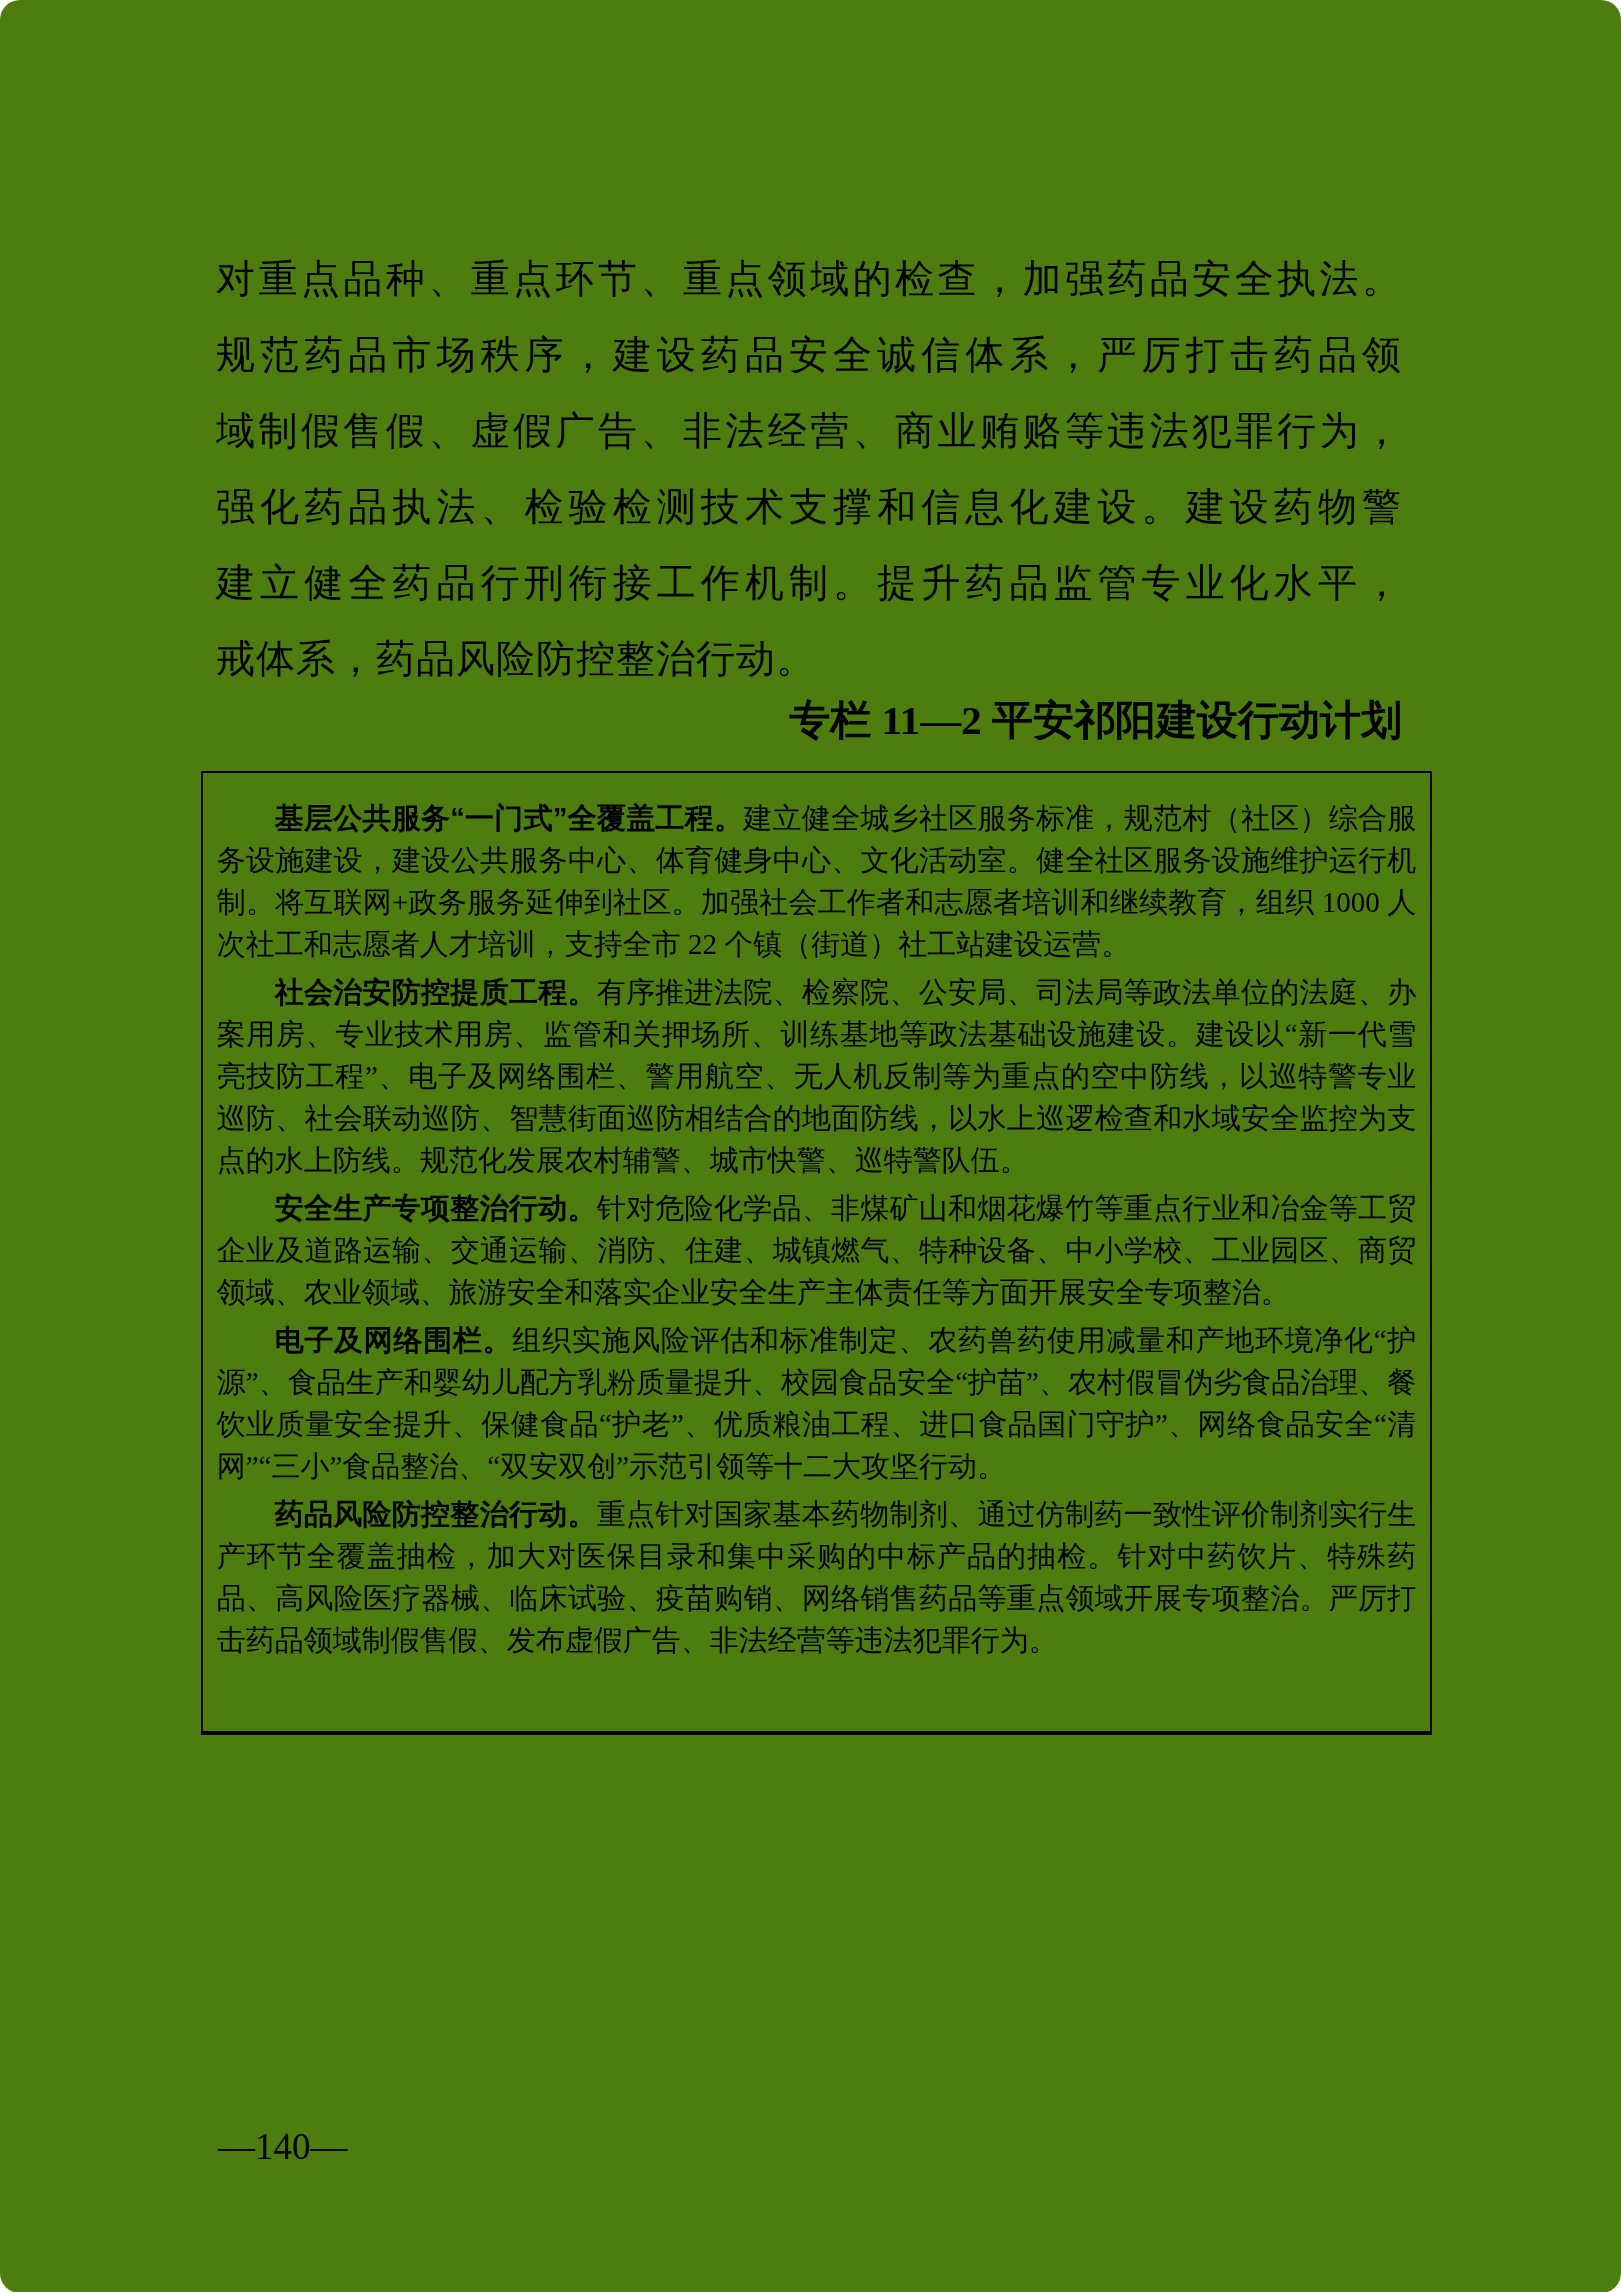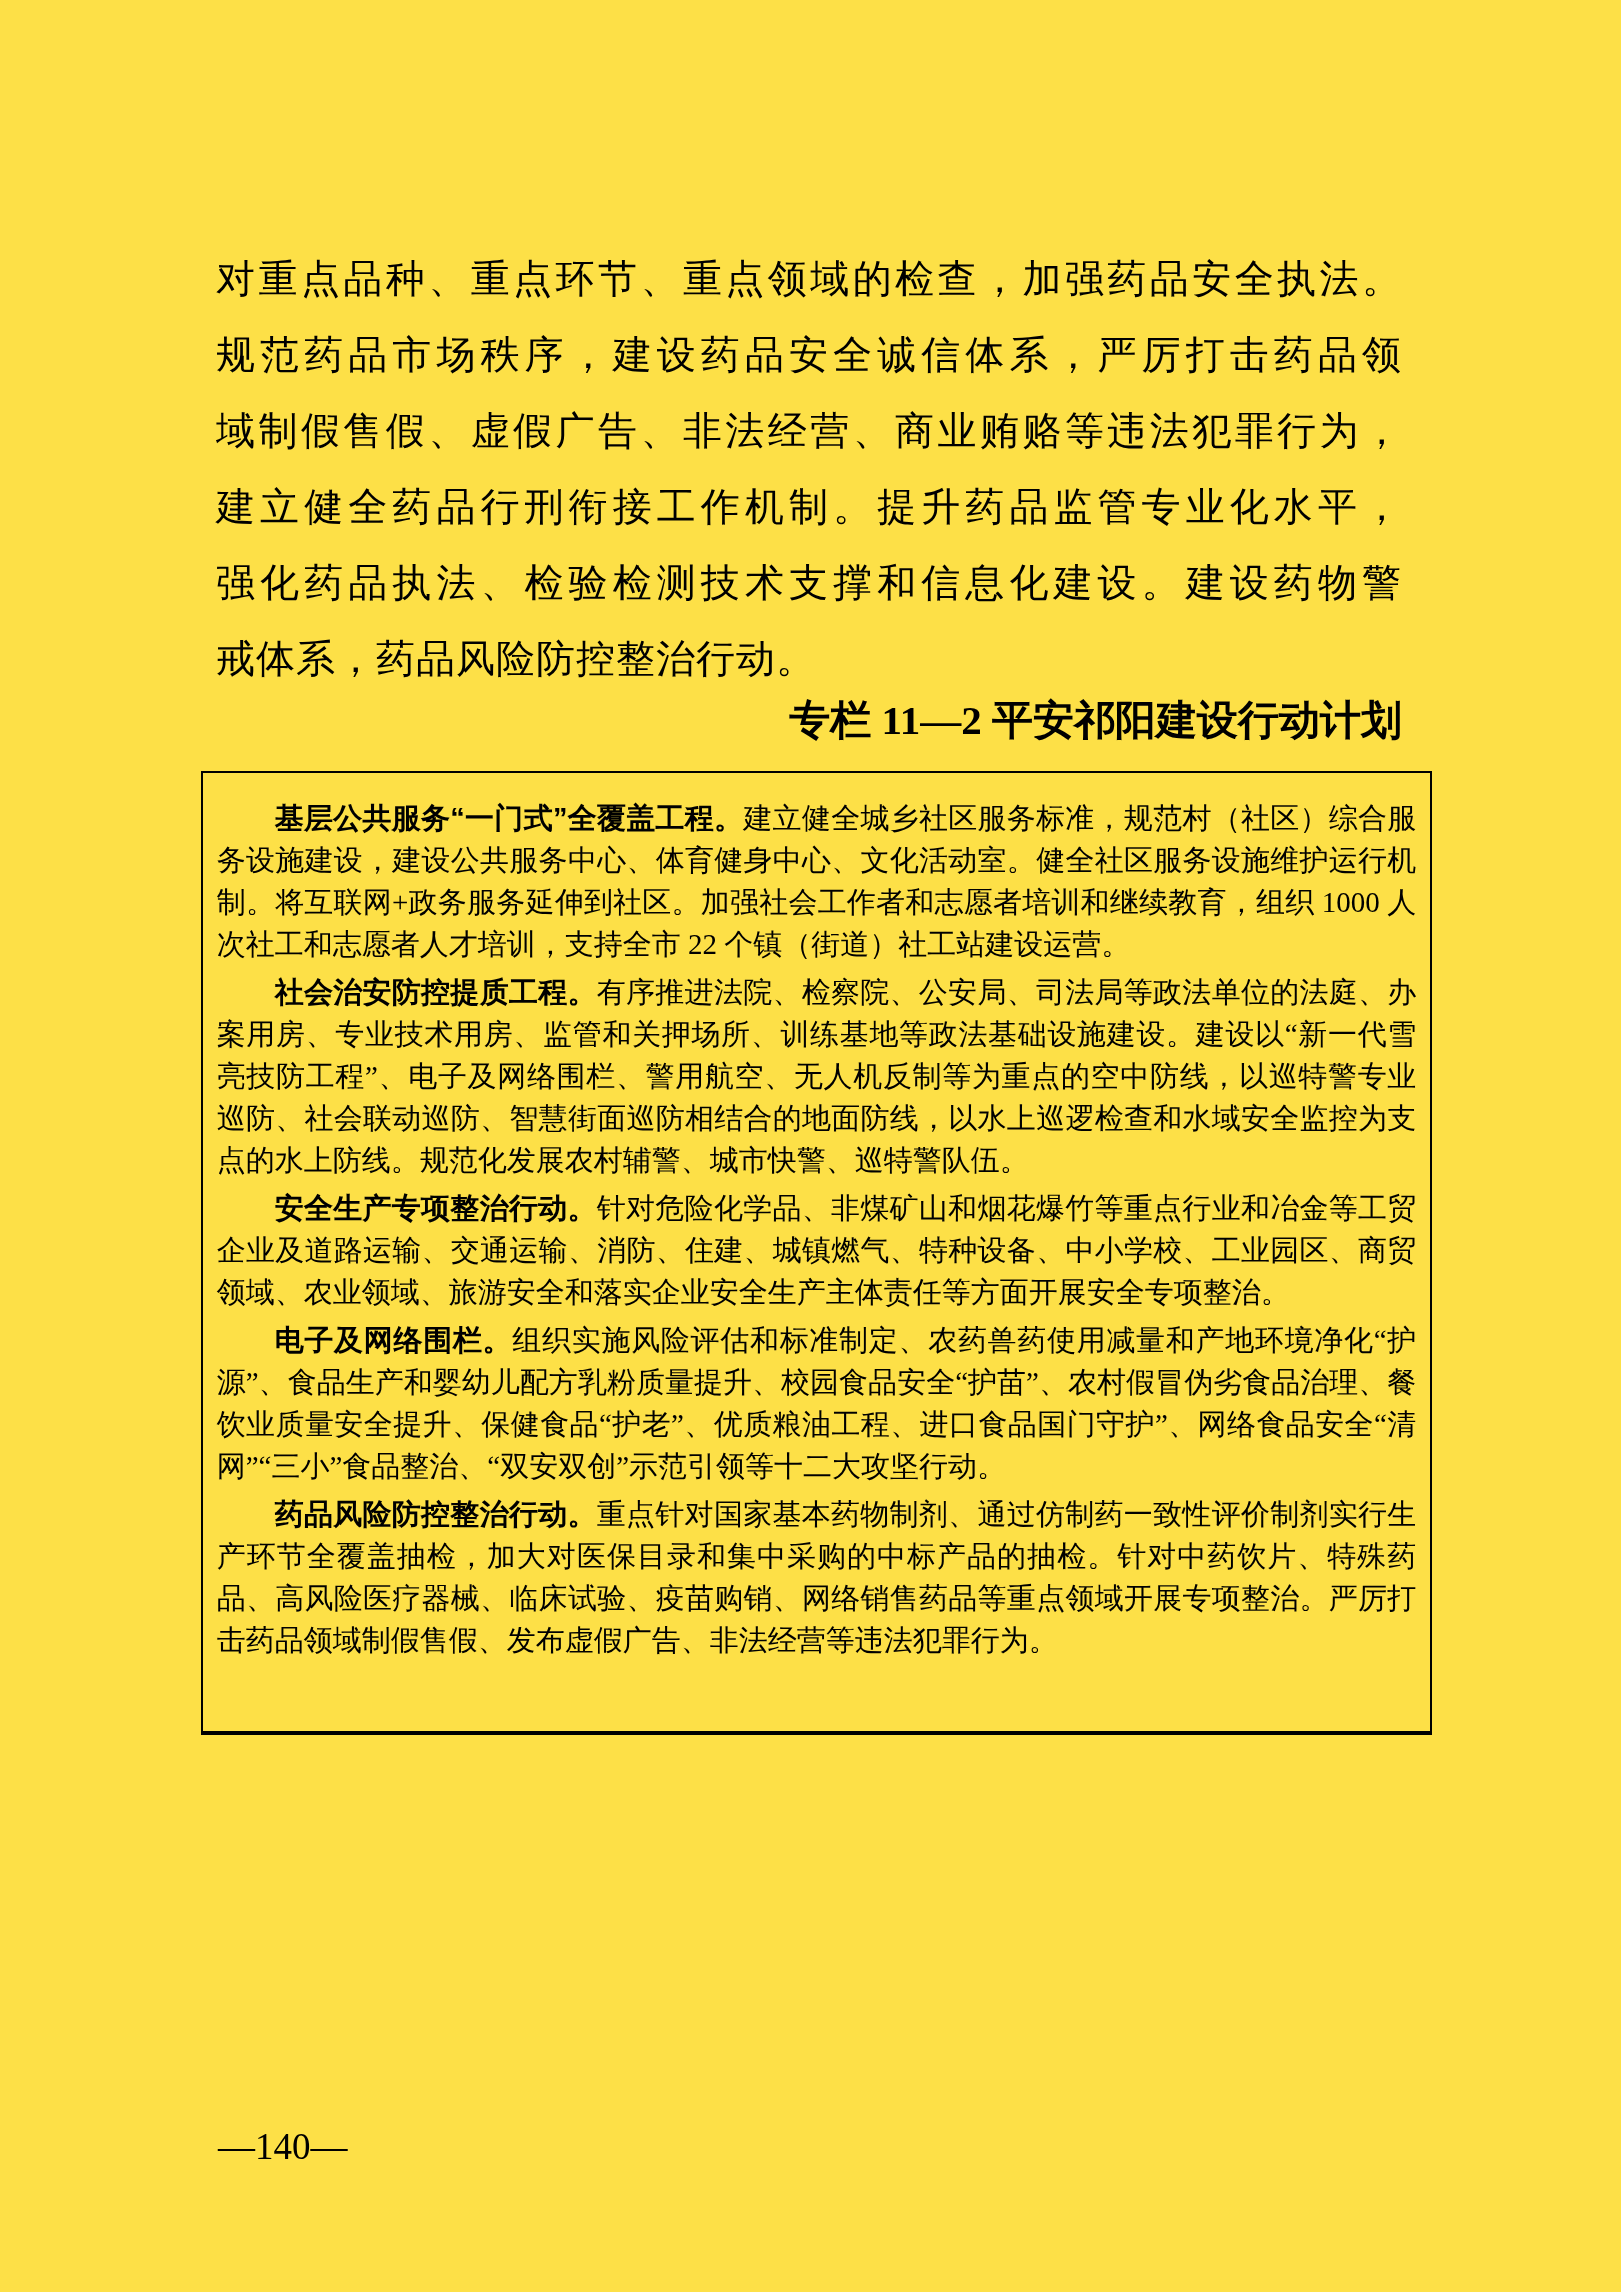--- a/index.html
+++ b/index.html
@@ -1,22 +1,23 @@
 <!DOCTYPE html>
 <html><head>
 <meta charset="utf-8">
 <style>
   html, body { margin:0; padding:0; background:#ffffff; }
   .page {
     position:relative;
     width:1621px; height:2293px;
-    background:#fde047;
+    background:#4d7c0f;
     color:#000;
     font-family:"Liberation Serif","DejaVu Serif",serif;
     overflow:hidden;
+    border-radius:20px;
   }
   
   .intro {
     position:absolute;
     top:241px; left:216px; width:1186px;
   }
   .intro .line {
     font-size:39px;
     height:76px; line-height:76px;
     text-align:justify;
@@ -66,22 +67,22 @@
 </style>
 </head>
 <body>
 
 <div class="page">
 
   <div class="intro">
     <div class="line fill">对重点品种、重点环节、重点领域的检查，加强药品安全执法。</div>
     <div class="line fill">规范药品市场秩序，建设药品安全诚信体系，严厉打击药品领</div>
     <div class="line fill">域制假售假、虚假广告、非法经营、商业贿赂等违法犯罪行为，</div>
+    <div class="line fill">强化药品执法、检验检测技术支撑和信息化建设。建设药物警</div>
     <div class="line fill">建立健全药品行刑衔接工作机制。提升药品监管专业化水平，</div>
-    <div class="line fill">强化药品执法、检验检测技术支撑和信息化建设。建设药物警</div>
     <div class="line last">戒体系，药品风险防控整治行动。</div>
   </div>
 
   <div class="panel-heading">专栏 11—2  平安祁阳建设行动计划</div>
 
   <div class="panel">
     <p><span class="ptitle">基层公共服务“一门式”全覆盖工程。</span><span>建立健全城乡社区服务标准，规范村（社区）综合服务设施建设，建设公共服务中心、体育健身中心、文化活动室。健全社区服务设施维护运行机制。将互联网+政务服务延伸到社区。加强社会工作者和志愿者培训和继续教育，组织 1000 人次社工和志愿者人才培训，支持全市 22 个镇（街道）社工站建设运营。</span></p>
     <p><span class="ptitle">社会治安防控提质工程。</span><span>有序推进法院、检察院、公安局、司法局等政法单位的法庭、办案用房、专业技术用房、监管和关押场所、训练基地等政法基础设施建设。建设以“新一代雪亮技防工程”、电子及网络围栏、警用航空、无人机反制等为重点的空中防线，以巡特警专业巡防、社会联动巡防、智慧街面巡防相结合的地面防线，以水上巡逻检查和水域安全监控为支点的水上防线。规范化发展农村辅警、城市快警、巡特警队伍。</span></p>
     <p><span class="ptitle">安全生产专项整治行动。</span><span>针对危险化学品、非煤矿山和烟花爆竹等重点行业和冶金等工贸企业及道路运输、交通运输、消防、住建、城镇燃气、特种设备、中小学校、工业园区、商贸领域、农业领域、旅游安全和落实企业安全生产主体责任等方面开展安全专项整治。</span></p>
     <p><span class="ptitle">电子及网络围栏。</span><span>组织实施风险评估和标准制定、农药兽药使用减量和产地环境净化“护源”、食品生产和婴幼儿配方乳粉质量提升、校园食品安全“护苗”、农村假冒伪劣食品治理、餐饮业质量安全提升、保健食品“护老”、优质粮油工程、进口食品国门守护”、网络食品安全“清网”“三小”食品整治、“双安双创”示范引领等十二大攻坚行动。</span></p>

